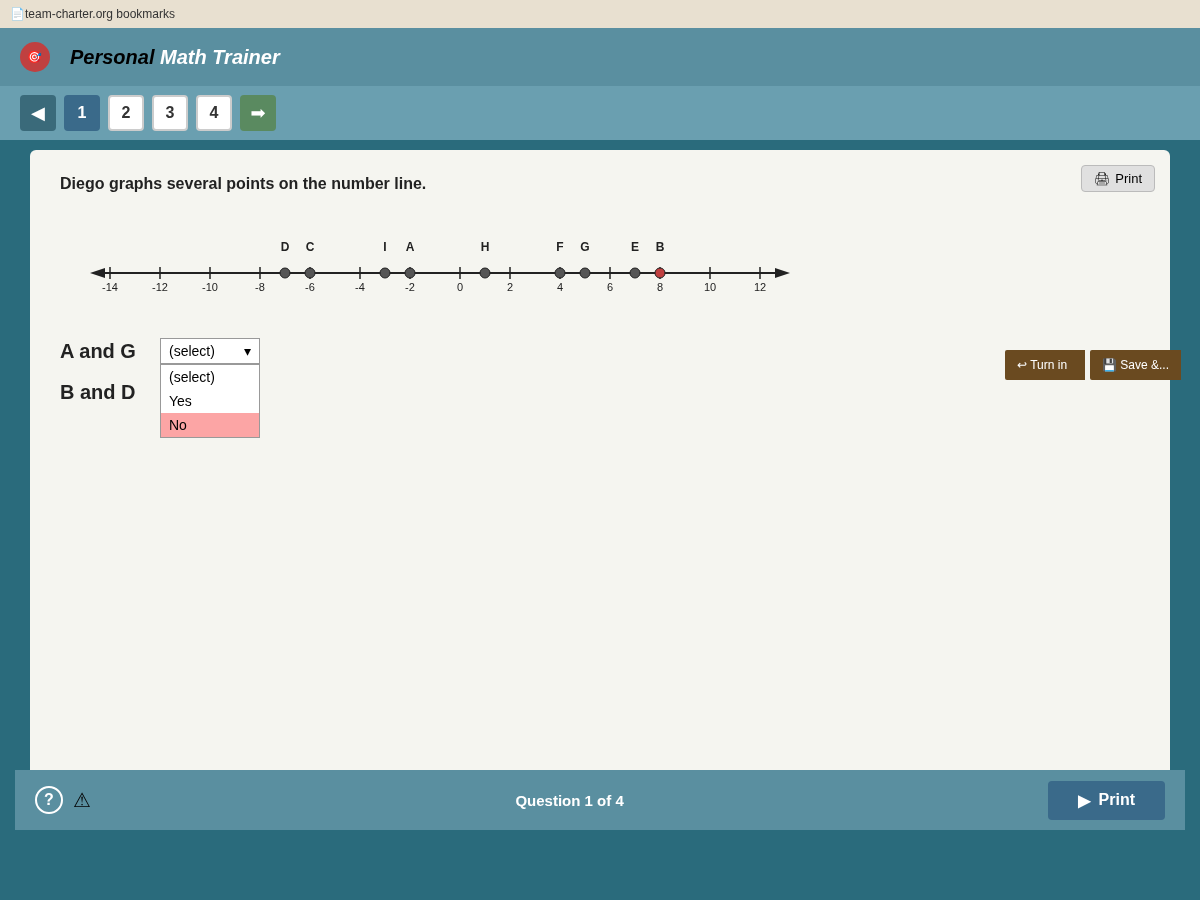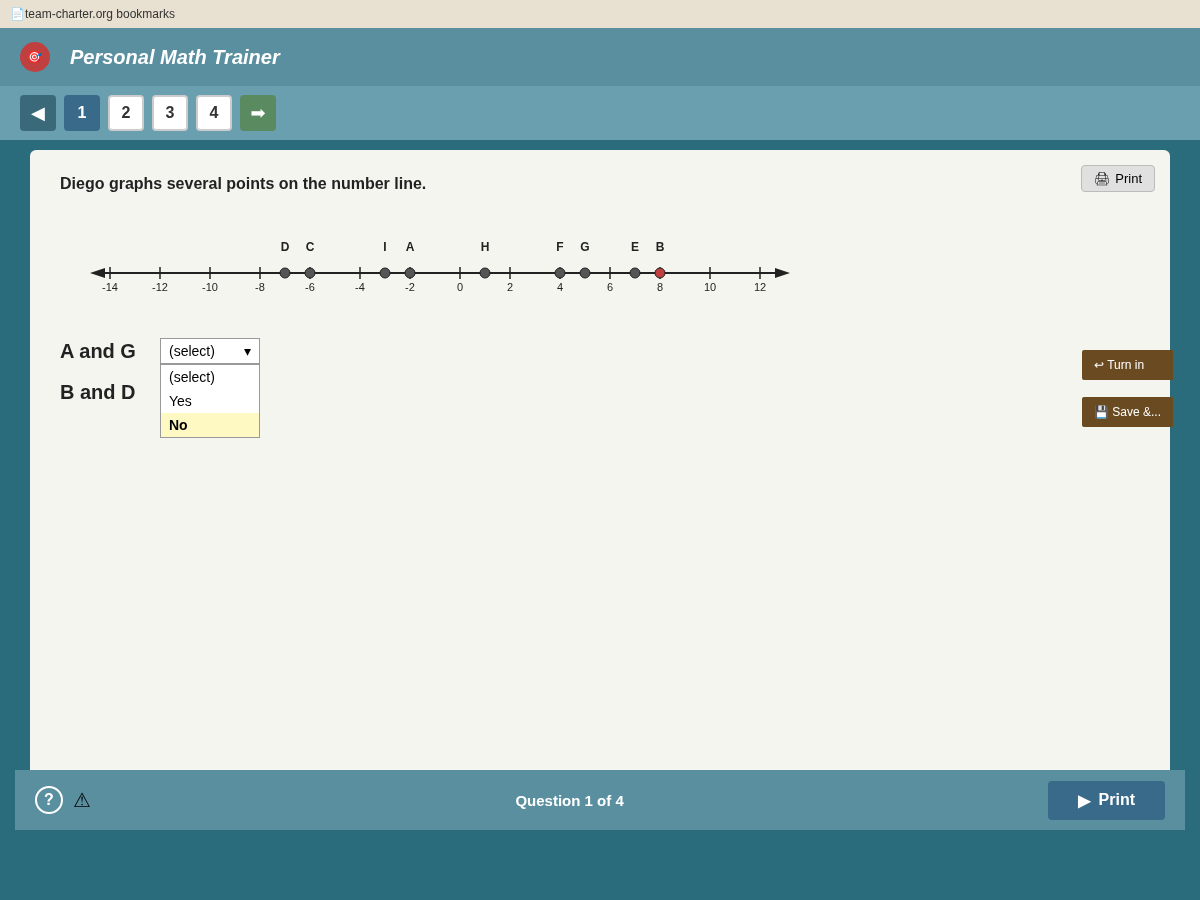--- a/index.html
+++ b/index.html
@@ -171,22 +171,21 @@
       background: #fff;
       z-index: 10;
       min-width: 100px;
     }
     .dropdown-option {
       padding: 4px 8px;
       font-size: 14px;
       cursor: pointer;
     }
     .dropdown-option.highlighted {
-      background: #fef9c3;
-      font-weight: bold;
+      background: #fca5a5;
     }
 
     
     .bottom-bar {
       position: absolute;
       bottom: 0;
       left: 0;
       right: 0;
       height: 60px;
       background: #5a8fa0;
@@ -244,25 +243,25 @@
       border-radius: 4px;
       cursor: pointer;
       display: flex;
       align-items: center;
       gap: 8px;
     }
 
     
     .right-side-btns {
       position: absolute;
-      right: 12px;
+      right: 4px;
       top: 200px;
       display: flex;
-      flex-direction: column;
-      gap: 17px;
+      flex-direction: row;
+      gap: 5px;
     }
     .side-btn {
       background: #6a4a20;
       color: #fff;
       border: none;
       padding: 8px 12px;
       font-size: 12px;
       cursor: pointer;
       border-radius: 2px 0 0 2px;
       text-align: left;
@@ -286,21 +285,21 @@
 <body>
 
 <div class="browser-bar">
   <span>📄</span>
   <span>team-charter.org bookmarks</span>
 </div>
 
 <div class="app-header">
   <div class="logo-icon">🎯</div>
   <div style="color:#fff; font-size:20px; font-weight:bold; font-style:italic;">
-    <span style="color:#ffffff">Personal</span> Math Trainer
+    <span style="color:#000000">Personal</span> Math Trainer
   </div>
 </div>
 
 <div class="nav-bar">
   <button class="nav-arrow">◀</button>
   <div class="page-num active">1</div>
   <div class="page-num">2</div>
   <div class="page-num">3</div>
   <div class="page-num">4</div>
   <button class="nav-arrow right">➡</button>

